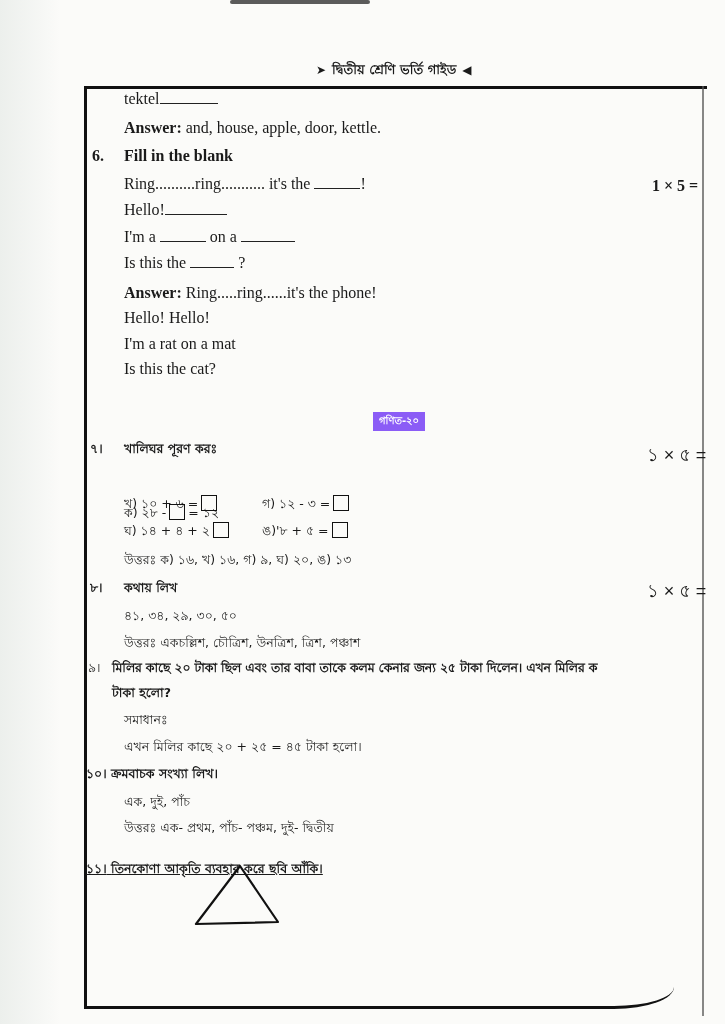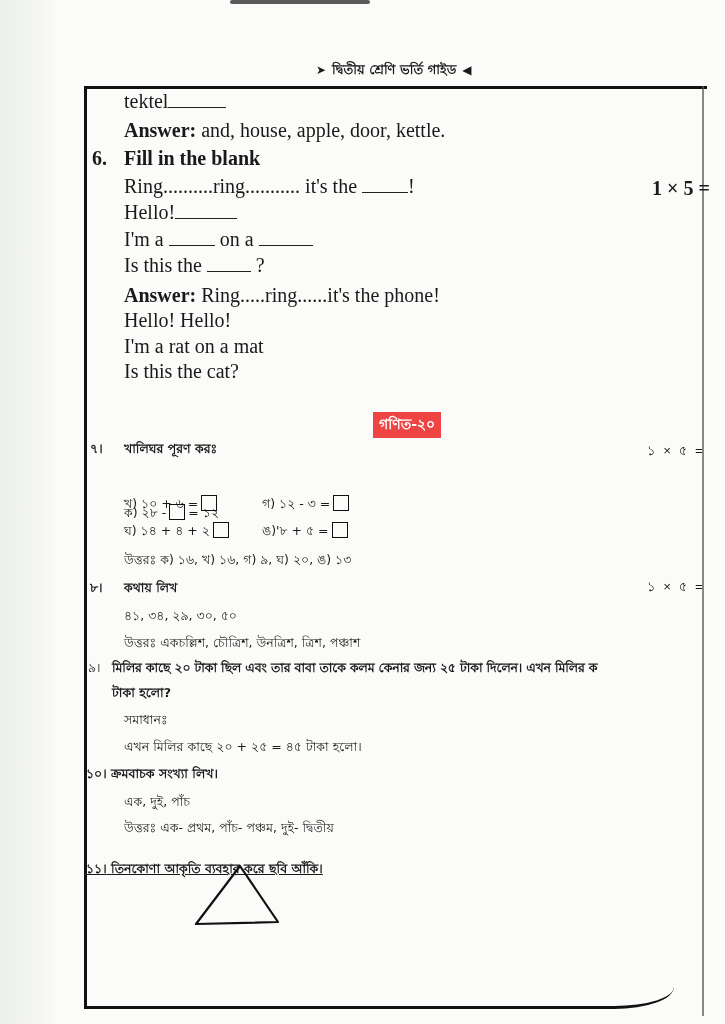--- a/index.html
+++ b/index.html
@@ -30,30 +30,30 @@
     .frame-bottom {
       position: absolute; left: 84px; top: 976px; width: 590px; height: 30px;
       border-bottom: 3px solid #111;
       border-bottom-right-radius: 60px 22px;
     }
     .right-edge {
       position: absolute; left: 702px; top: 86px; width: 2px; height: 930px;
       background: #555; opacity: 0.7;
     }
     .line { position: absolute; white-space: nowrap; }
-    .en { font-family: "Liberation Serif", serif; font-size: 20px; }
+    .en { font-family: "Liberation Serif", serif; font-size: 16px; }
     .bn { font-family: "DejaVu Sans", sans-serif; font-size: 12.5px; }
     .bold { font-weight: bold; }
     .blank { display: inline-block; border-bottom: 1px solid #222; height: 12px; vertical-align: baseline; }
     .box { display: inline-block; width: 14px; height: 14px; border: 1.5px solid #111; vertical-align: -3px; margin: 0 3px; }
-    .marks { font-family: Liberation Mono, monospace; font-size: 13px; }
+    .marks { font-family: Liberation Sans, sans-serif; font-size: 18px; }
     .section-badge {
       position: absolute; left: 373px; top: 412px; padding: 1px 6px;
-      background: #ef4444; color: #fff;
-      font-family: "DejaVu Sans", sans-serif; font-size: 14px; font-weight: bold;
+      background: #8b5cf6; color: #fff;
+      font-family: "DejaVu Sans", sans-serif; font-size: 10px; font-weight: bold;
     }
     .triangle { position: absolute; left: 192px; top: 862px; }
   </style>
 </head>
 <body>
 
 <div class="paper-shade"></div>
 <div class="top-smudge"></div>
 
 <div class="running-header">

